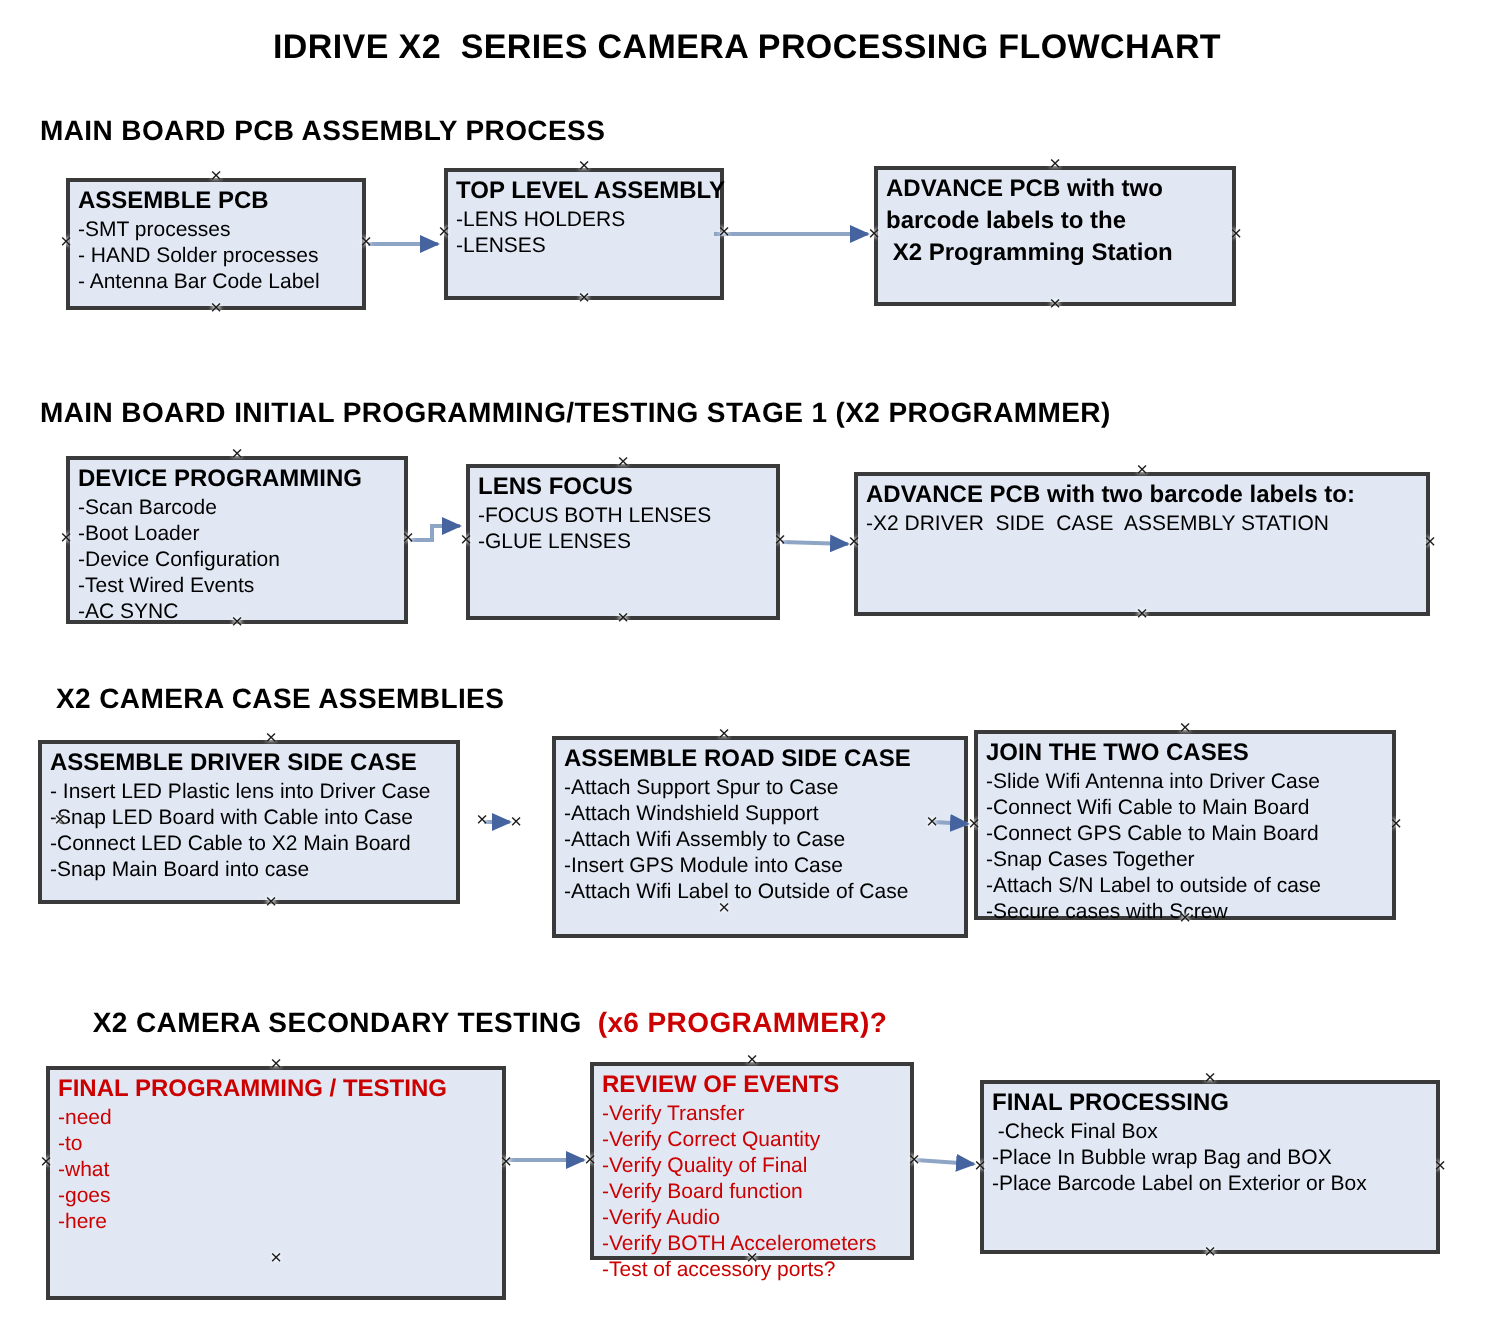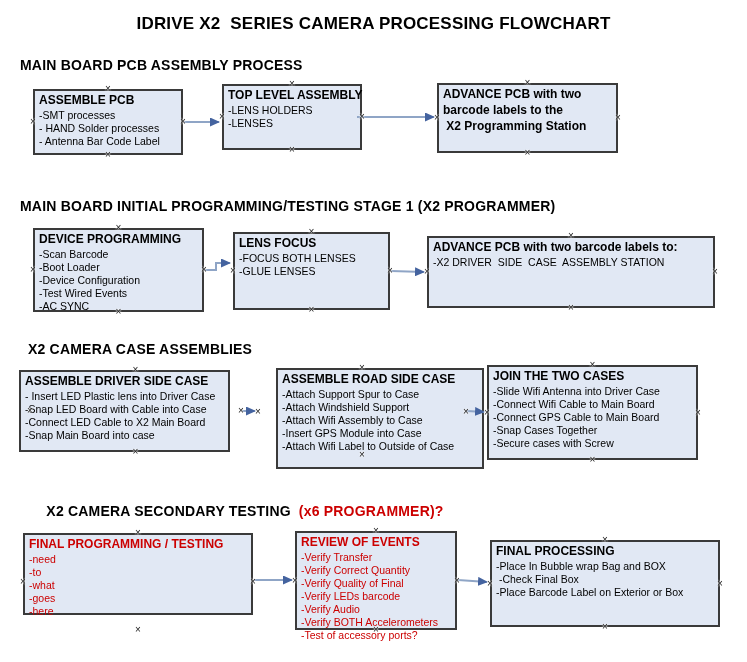--- a/index.html
+++ b/index.html
@@ -142,53 +142,54 @@
       </div>
   </div>
 
   <div class="box" style="left:487px;top:365px;width:211px;height:95px">
     <div class="box-title">JOIN THE TWO CASES</div>
     <div class="box-items">
         <div class="item">-Slide Wifi Antenna into Driver Case</div>
         <div class="item">-Connect Wifi Cable to Main Board</div>
         <div class="item">-Connect GPS Cable to Main Board</div>
         <div class="item">-Snap Cases Together</div>
+        <div class="item">-Attach S/N Label to outside of case</div>
         <div class="item">-Secure cases with Screw</div>
       </div>
   </div>
 
-  <div class="box red" style="left:23px;top:533px;width:230px;height:82px">
+  <div class="box red" style="left:23px;top:533px;width:230px;height:117px">
     <div class="box-title">FINAL PROGRAMMING / TESTING</div>
     <div class="box-items">
         <div class="item">-need</div>
         <div class="item">-to</div>
         <div class="item">-what</div>
         <div class="item">-goes</div>
         <div class="item">-here</div>
       </div>
   </div>
 
   <div class="box red" style="left:295px;top:531px;width:162px;height:99px">
     <div class="box-title">REVIEW OF EVENTS</div>
     <div class="box-items">
         <div class="item">-Verify Transfer</div>
         <div class="item">-Verify Correct Quantity</div>
         <div class="item">-Verify Quality of Final</div>
-        <div class="item">-Verify LEDs barcode</div>
+        <div class="item">-Verify Board function</div>
         <div class="item">-Verify Audio</div>
         <div class="item">-Verify BOTH Accelerometers</div>
         <div class="item">-Test of accessory ports?</div>
       </div>
   </div>
 
   <div class="box" style="left:490px;top:540px;width:230px;height:87px">
     <div class="box-title">FINAL PROCESSING</div>
     <div class="box-items">
+        <div class="item"> -Check Final Box</div>
         <div class="item">-Place In Bubble wrap Bag and BOX</div>
-        <div class="item"> -Check Final Box</div>
         <div class="item">-Place Barcode Label on Exterior or Box</div>
       </div>
   </div>
 
   <svg id="connectors" viewBox="0 0 747 662">
     <defs>
       <marker id="arrowhead" markerUnits="userSpaceOnUse" markerWidth="10" markerHeight="9" refX="9" refY="4.5" orient="auto">
         <path class="arrow-head" d="M0,0 L10,4.5 L0,9 z"></path>
       </marker>
     </defs>

